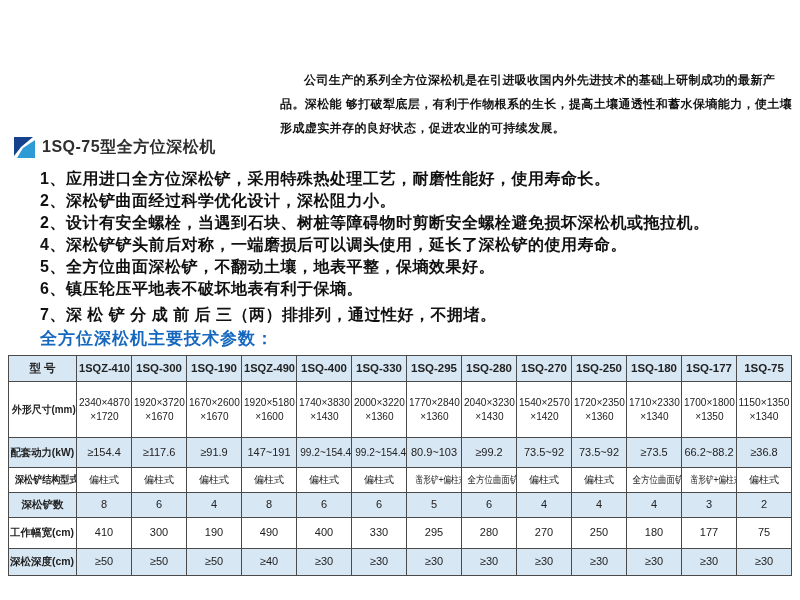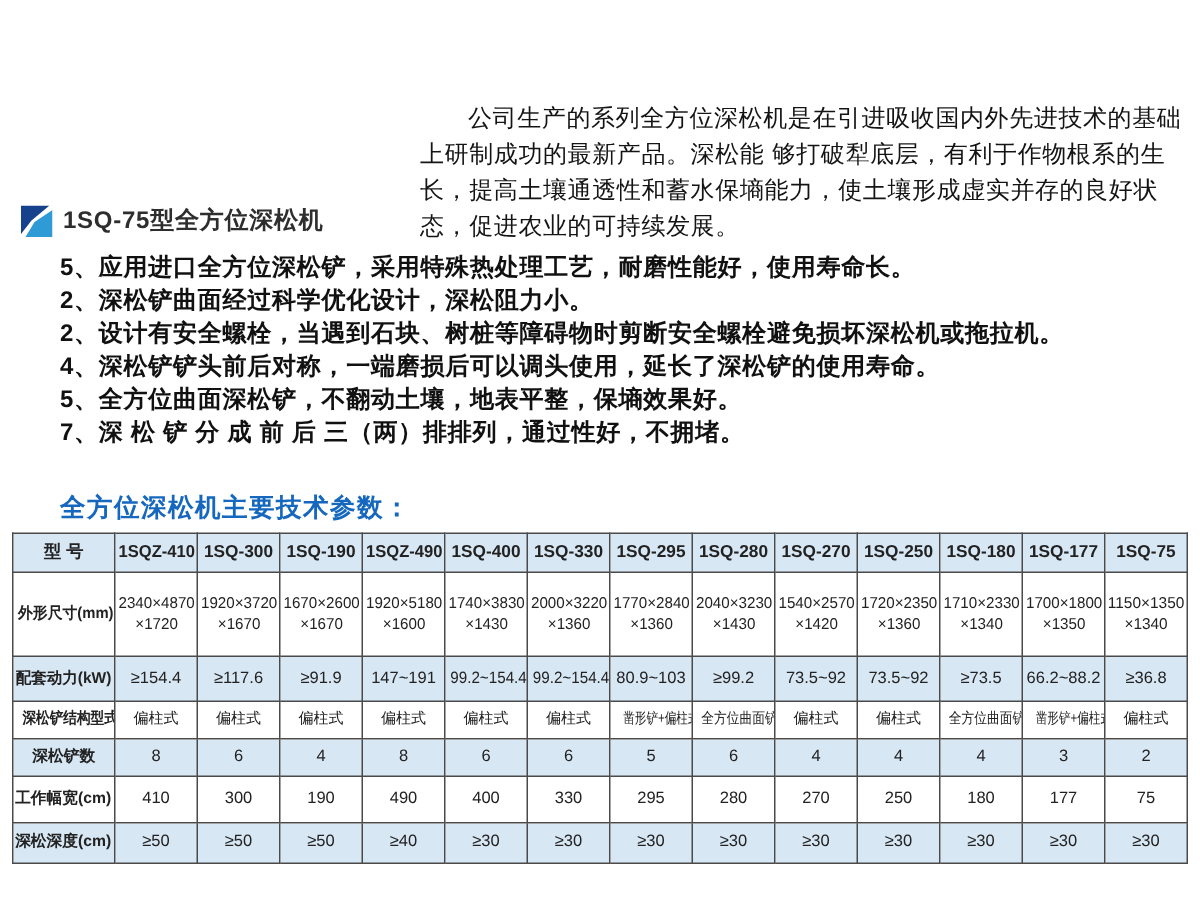--- a/index.html
+++ b/index.html
@@ -1,19 +1,19 @@
 <!DOCTYPE html>
 <html><head>
 <meta charset="utf-8">
 <style>
   html,body{margin:0;padding:0;}
   body{width:800px;height:600px;background:#ffffff;font-family:"Liberation Sans","DejaVu Sans",sans-serif;color:#1a1a1a;}
   .page{position:absolute;left:0;top:0;width:800px;height:600px;overflow:hidden;background:#fff;}
   .features-title{position:absolute;left:313px;top:40px;font-size:18px;font-weight:bold;color:#e0195f;letter-spacing:1px;}
-  .intro{position:absolute;left:280px;top:68px;width:518px;font-size:16px;line-height:24px;text-indent:2em;font-weight:400;letter-spacing:0.4px;color:#141414;}
+  .intro{position:absolute;left:280px;top:68px;width:518px;font-size:12px;line-height:24px;text-indent:2em;font-weight:700;letter-spacing:0.4px;color:#141414;}
   .product-heading{position:absolute;left:14px;top:137px;display:flex;align-items:center;gap:7px;}
   .product-heading .txt{font-size:16px;font-weight:bold;color:#2e2e2e;letter-spacing:0.5px;}
   .logo{width:21px;height:21px;display:block;}
   .features-list{position:absolute;left:40px;top:168px;width:756px;}
   .feature-item{font-size:16px;line-height:22px;font-weight:600;color:#111;letter-spacing:0.5px;white-space:nowrap;}
   .feature-item:nth-child(7){margin-top:4px;}
   .specs-title{position:absolute;left:40px;top:327px;font-size:17px;font-weight:bold;color:#1668bf;letter-spacing:1px;}
   table.specs{position:absolute;left:8px;top:355px;width:784px;border-collapse:collapse;table-layout:fixed;padding-left:20px;}
   .specs col.label{width:68px;}
   .specs th,.specs td{border:1px solid #4a4a4a;text-align:center;vertical-align:middle;padding:0 1px;overflow:hidden;color:#222;font-weight:normal;}
@@ -42,25 +42,26 @@
 
   <div class="product-heading">
     <svg class="logo" viewBox="0 0 21 21">
       <polygon points="0,0 19,0 7,10 0,19" fill="#16418c"></polygon>
       <polygon points="9,11 21,3 21,21 3,21" fill="#2f9bd6"></polygon>
     </svg>
     <span class="txt">1SQ-75型全方位深松机</span>
   </div>
 
   <div class="features-list">
-      <div class="feature-item">5、应用进口全方位深松铲，采用特殊热处理工艺，耐磨性能好，使用寿命长。</div>
+      <div class="feature-item">1、应用进口全方位深松铲，采用特殊热处理工艺，耐磨性能好，使用寿命长。</div>
       <div class="feature-item">2、深松铲曲面经过科学优化设计，深松阻力小。</div>
       <div class="feature-item">2、设计有安全螺栓，当遇到石块、树桩等障碍物时剪断安全螺栓避免损坏深松机或拖拉机。</div>
       <div class="feature-item">4、深松铲铲头前后对称，一端磨损后可以调头使用，延长了深松铲的使用寿命。</div>
       <div class="feature-item">5、全方位曲面深松铲，不翻动土壤，地表平整，保墒效果好。</div>
+      <div class="feature-item">6、镇压轮压平地表不破坏地表有利于保墒。</div>
       <div class="feature-item">7、深 松 铲 分 成 前 后 三（两）排排列，通过性好，不拥堵。</div>
     </div>
 
   <div class="specs-title">全方位深松机主要技术参数：</div>
 
   <table class="specs">
     <colgroup>
         <col class="label">
         <col span="13">
       </colgroup>

